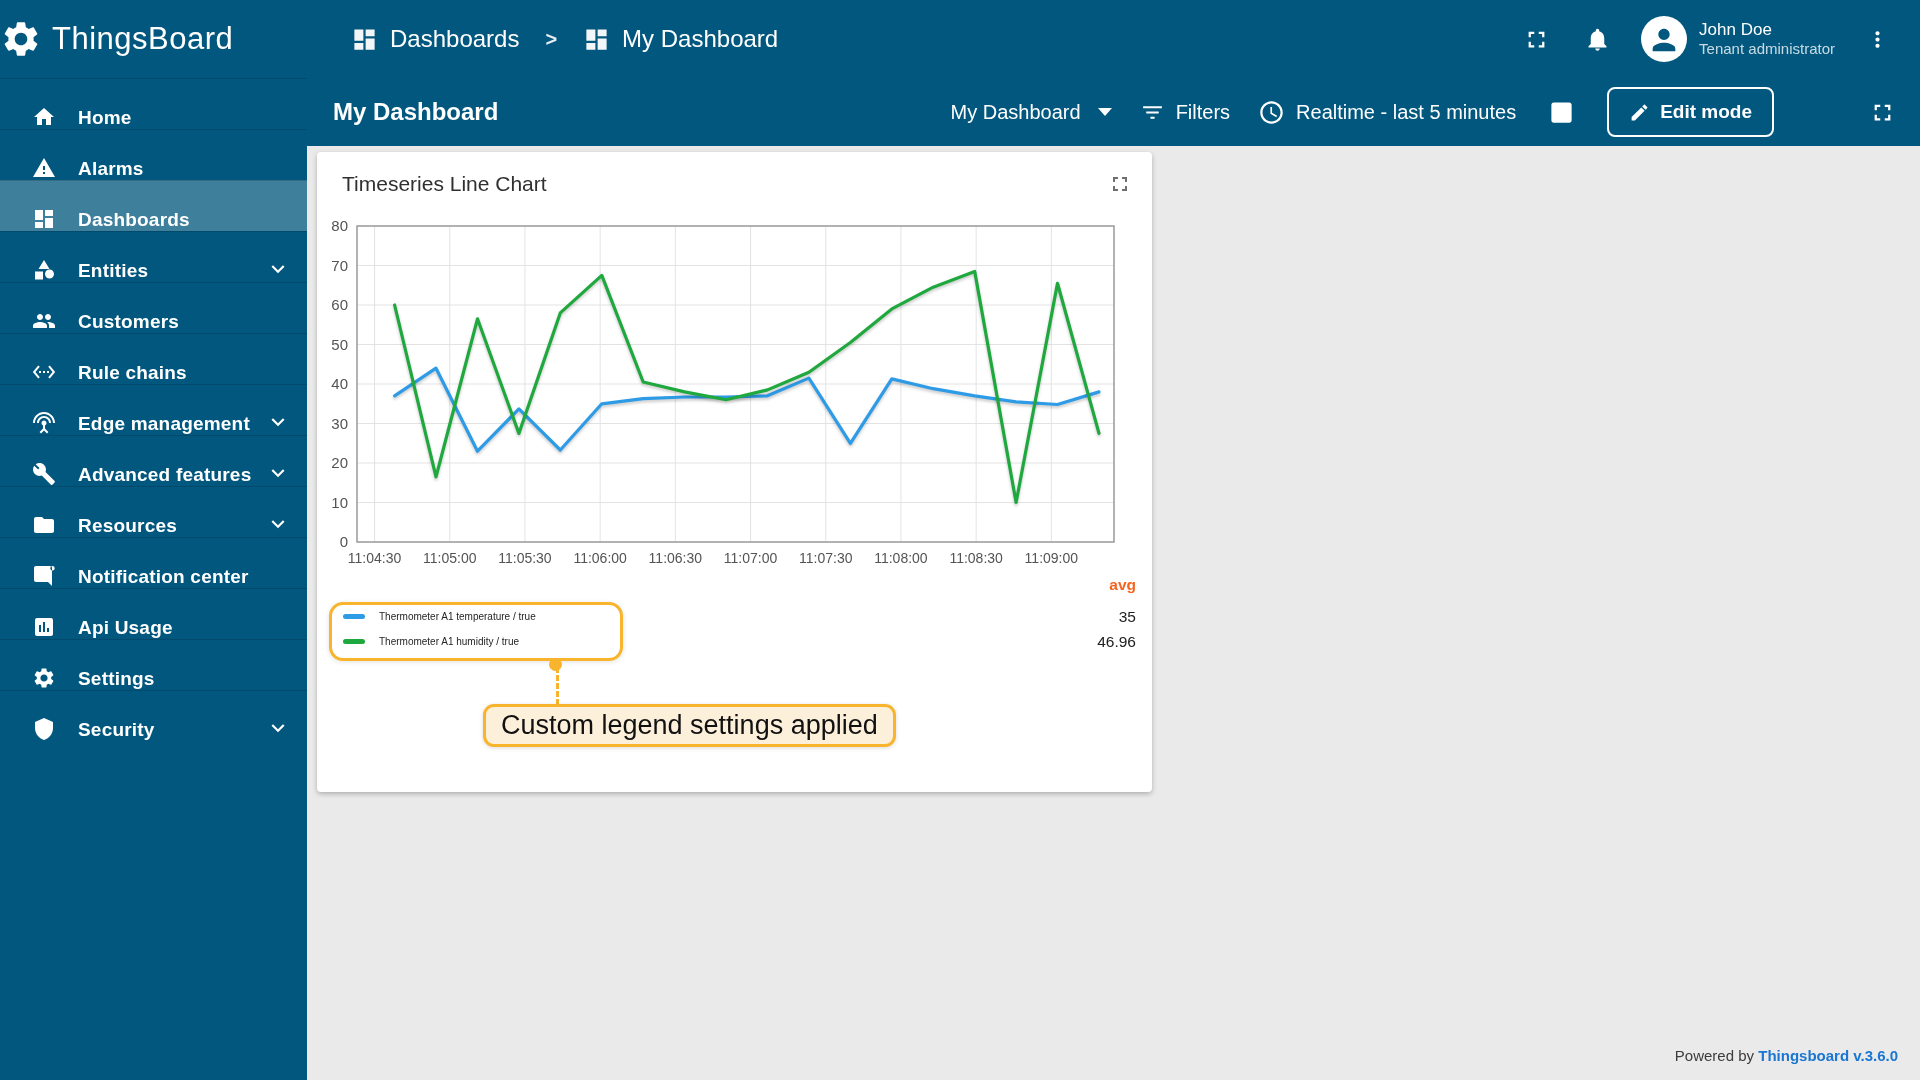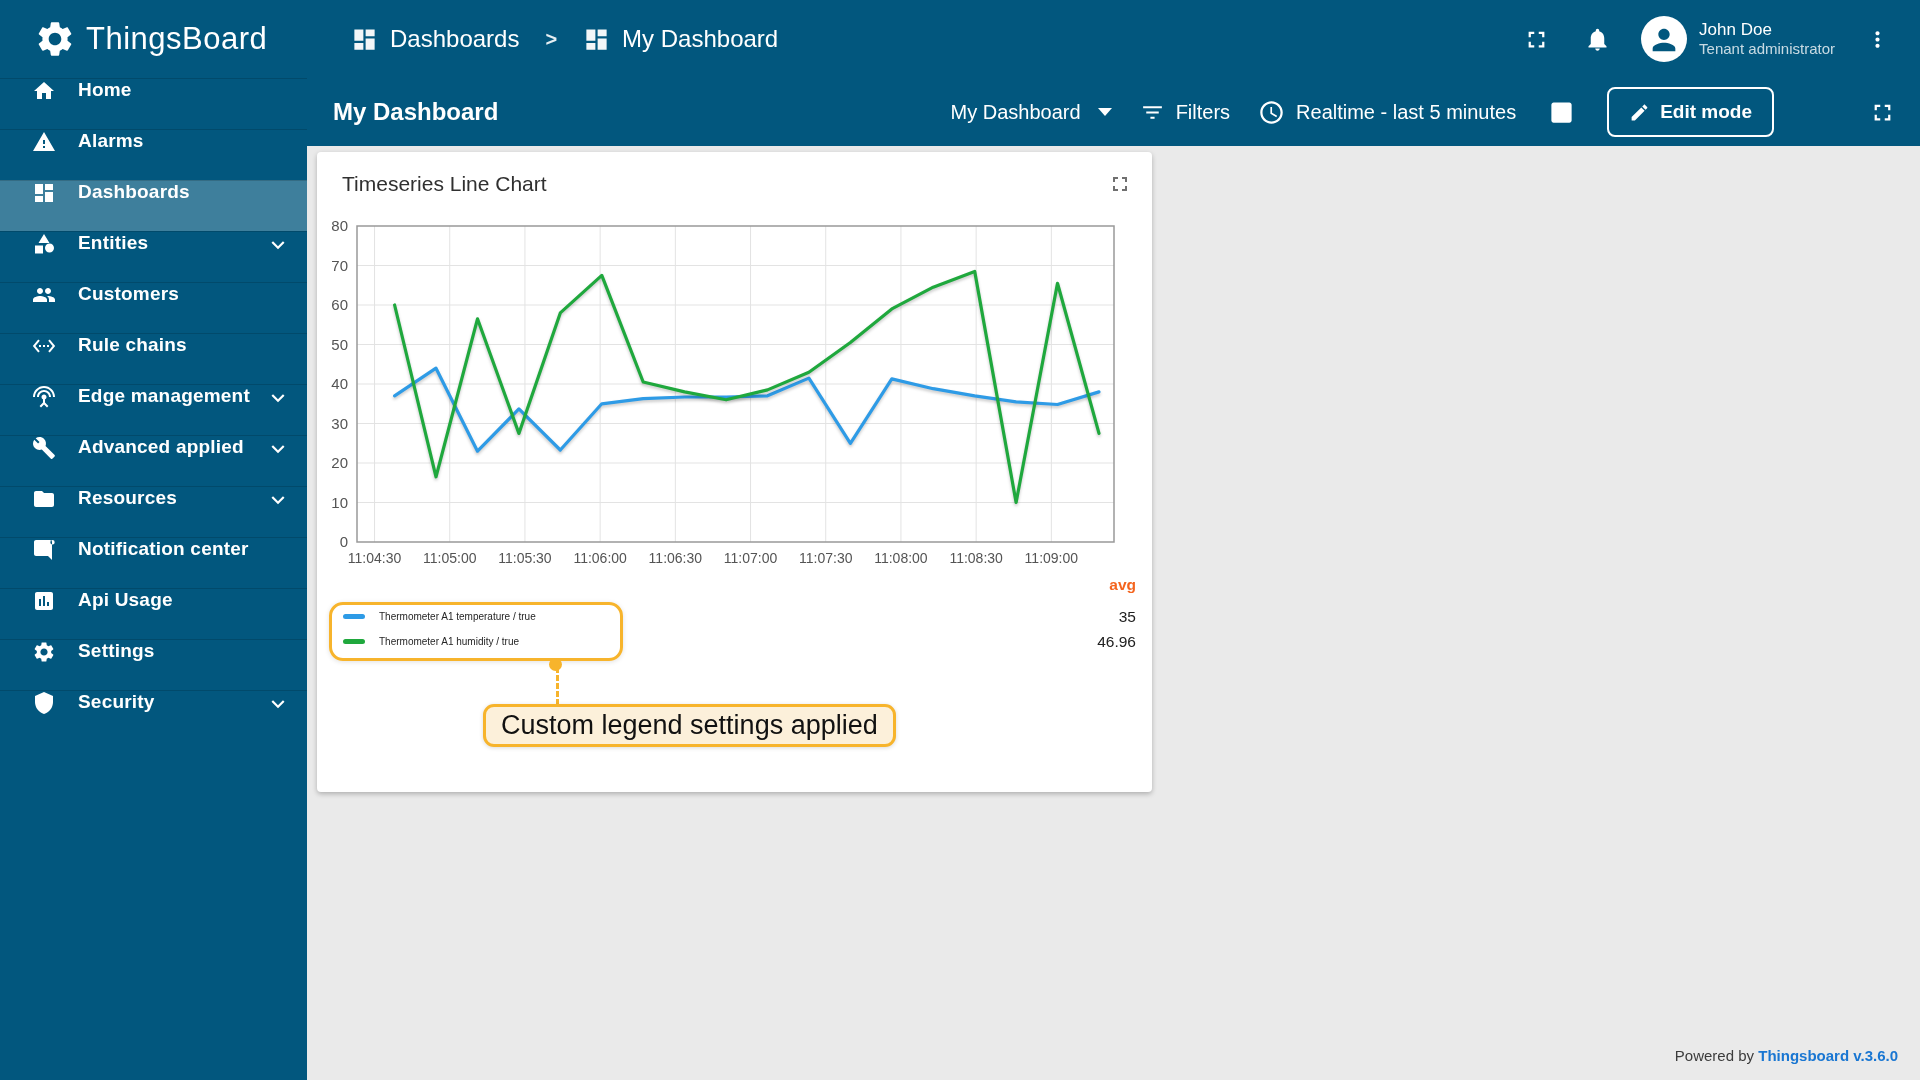--- a/index.html
+++ b/index.html
@@ -1,21 +1,21 @@
 <!DOCTYPE html>
 <html><head>
 <meta charset="utf-8">
 <style>
   html,body{margin:0;padding:0;background:#555;}
   *{box-sizing:border-box;font-family:"Liberation Sans",sans-serif;}
   #stage{position:relative;width:1920px;height:1080px;background:#eaeaea;overflow:hidden;}
 
   
   .topbar{position:absolute;left:0;top:0;width:1920px;height:78px;background:#02577e;display:flex;align-items:center;z-index:5;}
-  .logo-wrap{width:307px;display:flex;align-items:center;padding-left:34px;}
+  .logo-wrap{width:307px;display:flex;align-items:center;}
   .logo-icon{width:42px;height:42px;fill:#fff;margin-right:10px;}
   .logo-text{color:#fff;font-size:31px;font-weight:400;letter-spacing:.5px;}
   .crumbs{display:flex;align-items:center;margin-left:44px;color:#fff;}
   .crumb{display:flex;align-items:center;font-size:24px;}
   .crumb svg{width:27px;height:27px;fill:#fff;margin-right:12px;opacity:.95;}
   .crumb-sep{font-size:20px;margin:0 26px;font-weight:700;opacity:.9;}
   .top-right{position:absolute;right:26px;top:0;height:78px;display:flex;align-items:center;gap:26px;}
   .icon-btn{background:none;border:none;padding:4px;cursor:pointer;display:flex;align-items:center;}
   .icon-btn svg{fill:#fff;}
   .avatar{width:46px;height:46px;border-radius:50%;background:#fff;display:flex;align-items:center;justify-content:center;}
@@ -30,21 +30,21 @@
   .tb-title{color:#fff;font-size:24px;font-weight:700;margin-left:26px;}
   .tb-right{position:absolute;right:20px;display:flex;align-items:center;gap:28px;height:100%;}
   .tb-item{display:flex;align-items:center;gap:11px;color:#fff;font-size:20px;cursor:pointer;white-space:nowrap;}
   .tb-item svg{fill:#fff;}
   .caret{width:0;height:0;border-left:7px solid transparent;border-right:7px solid transparent;border-top:8px solid #fff;margin-left:6px;}
   .edit-btn{display:flex;align-items:center;gap:10px;color:#fff;background:transparent;border:2px solid #fff;border-radius:8px;height:50px;padding:0 20px;font-size:19px;font-weight:700;cursor:pointer;}
   .edit-btn svg{fill:#fff;}
 
   
   .sidebar{position:absolute;left:0;top:78px;width:307px;height:1002px;background:#02577e;z-index:6;}
-  .side-item{position:relative;height:51px;display:flex;align-items:flex-start;padding-left:32px;border-top:1px solid rgba(0,0,0,.15);cursor:pointer;color:#fff;}
+  .side-item{position:relative;height:51px;display:flex;align-items:flex-end;padding-left:32px;border-top:1px solid rgba(0,0,0,.15);cursor:pointer;color:#fff;}
   .side-item.selected{background:rgba(255,255,255,.24);}
   .side-icon{width:24px;height:24px;fill:#fff;margin-right:22px;flex:none;}
   .side-label{font-size:19px;font-weight:700;letter-spacing:.2px;}
   .chev{position:absolute;right:16px;width:26px;height:26px;fill:#fff;}
 
   
   .content{position:absolute;left:307px;top:146px;width:1613px;height:934px;background:#eaeaea;}
   .widget{position:absolute;left:10px;top:6px;width:835px;height:640px;background:#fff;border-radius:4px;box-shadow:0 2px 5px rgba(0,0,0,.25);}
   .widget-title{position:absolute;left:25px;top:20px;font-size:21px;color:#303030;}
   .widget-fs{position:absolute;right:18px;top:18px;background:none;border:none;cursor:pointer;padding:2px;}
@@ -219,21 +219,21 @@
         </svg>
         <span class="side-label">Edge management</span>
         <svg class="chev" viewBox="0 0 24 24">
           <path d="M16.59 8.59L12 13.17 7.41 8.59 6 10l6 6 6-6z"></path>
         </svg>
       </div>
       <div class="side-item">
         <svg class="side-icon" viewBox="0 0 24 24">
           <path d="M22.61 18.99l-9.08-9.08c.93-2.34.45-5.1-1.44-7C9.79.61 6.21.4 3.66 2.26L7.5 6.11 6.08 7.52 2.25 3.69C.39 6.23.6 9.82 2.9 12.11c1.86 1.86 4.57 2.35 6.89 1.48l9.11 9.11c.39.39 1.02.39 1.41 0l2.3-2.3c.4-.38.4-1.01 0-1.41z"></path>
         </svg>
-        <span class="side-label">Advanced applied</span>
+        <span class="side-label">Advanced features</span>
         <svg class="chev" viewBox="0 0 24 24">
           <path d="M16.59 8.59L12 13.17 7.41 8.59 6 10l6 6 6-6z"></path>
         </svg>
       </div>
       <div class="side-item">
         <svg class="side-icon" viewBox="0 0 24 24">
           <path d="M10 4H4c-1.1 0-1.99.9-1.99 2L2 18c0 1.1.9 2 2 2h16c1.1 0 2-.9 2-2V8c0-1.1-.9-2-2-2h-8l-2-2z"></path>
         </svg>
         <span class="side-label">Resources</span>
         <svg class="chev" viewBox="0 0 24 24">

